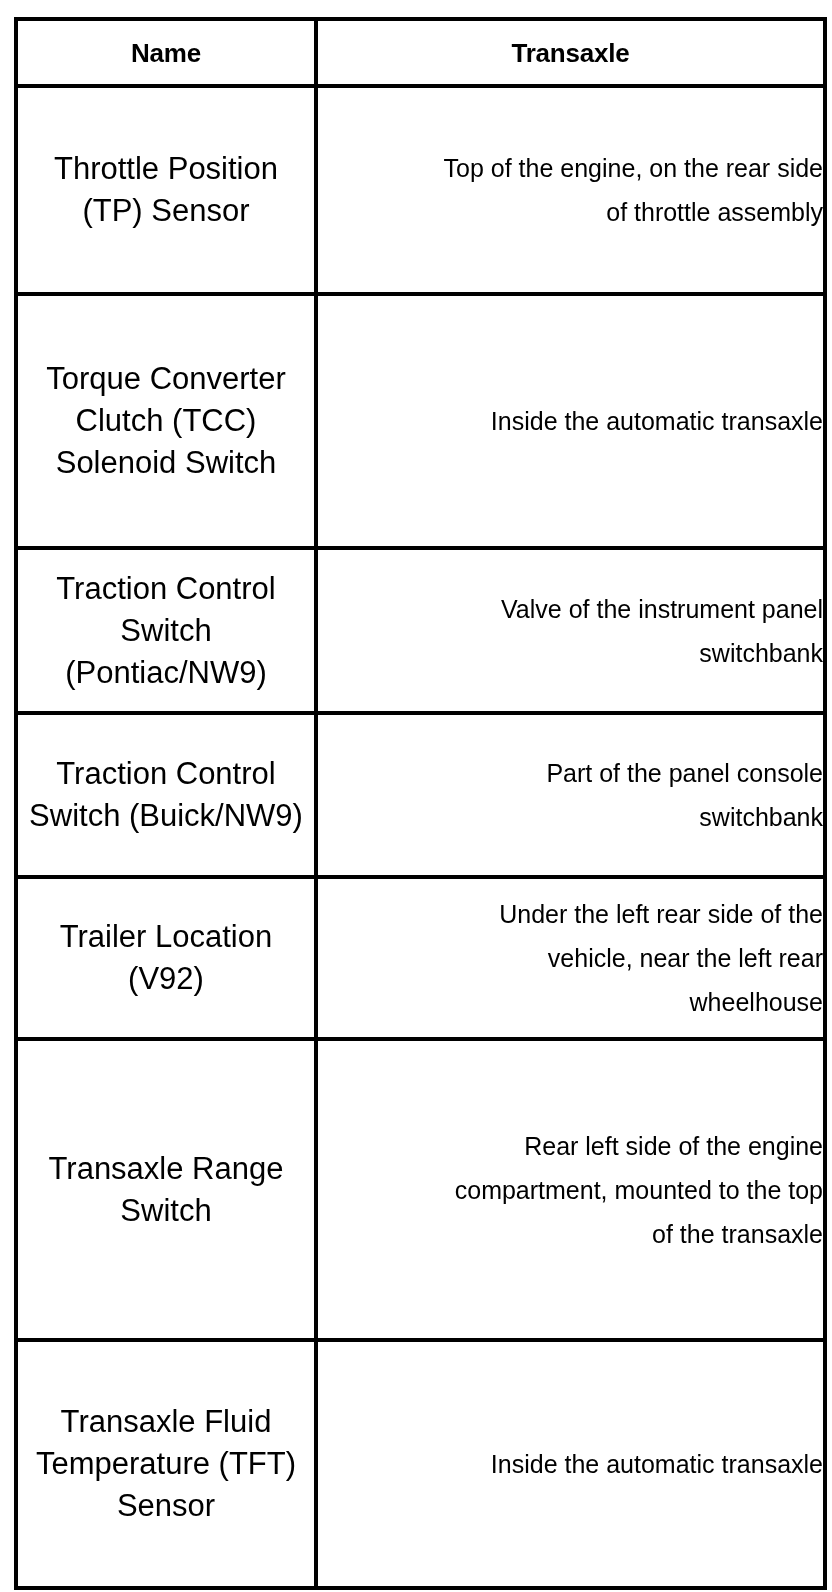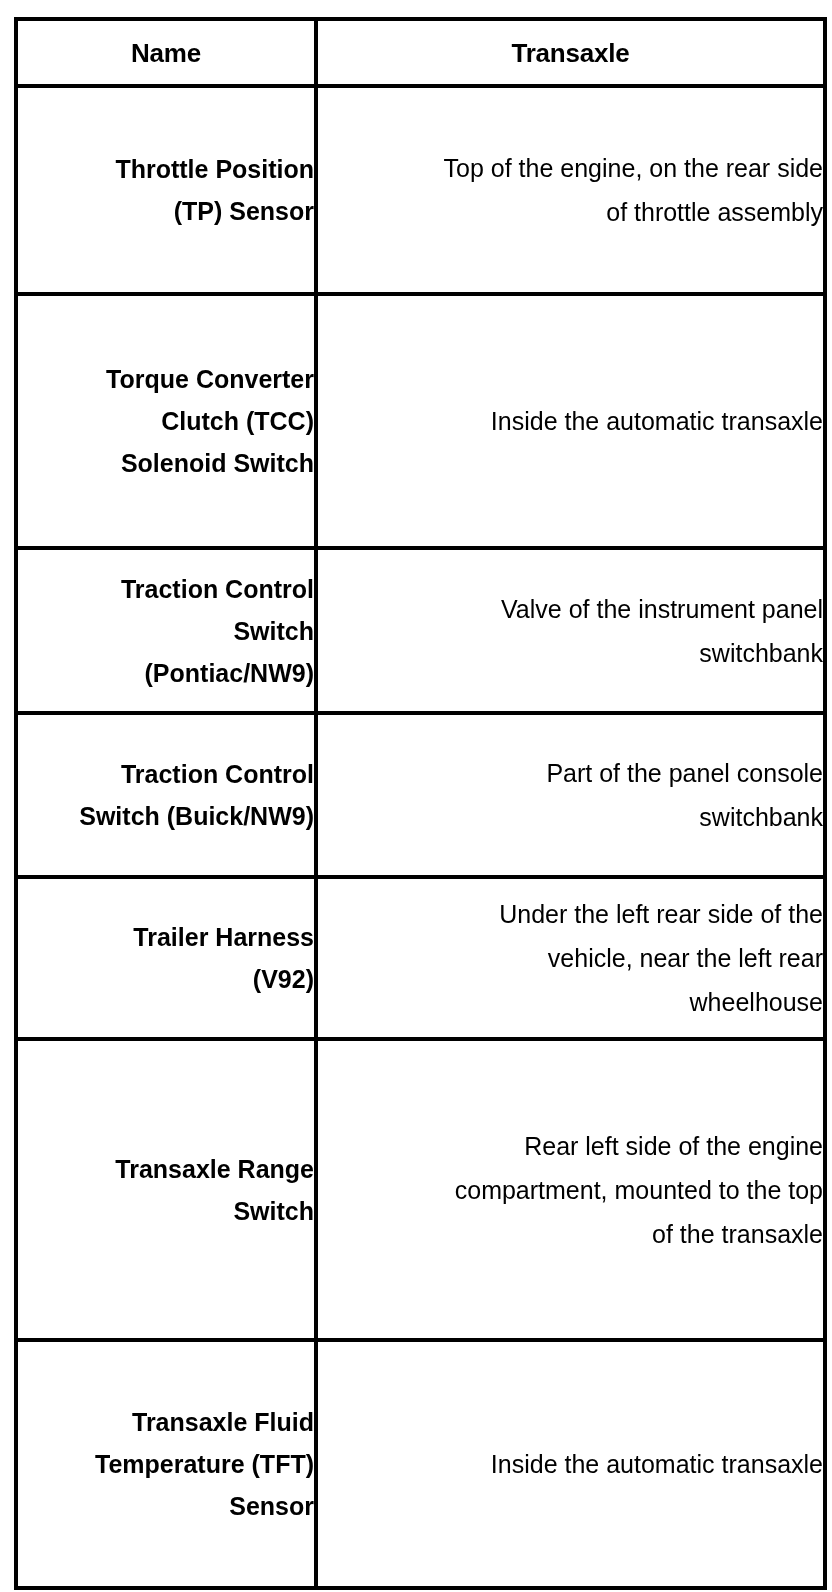--- a/index.html
+++ b/index.html
@@ -53,24 +53,24 @@
     font-weight: bold;
     font-size: 26px;
     letter-spacing: -0.2px;
     line-height: 30px;
     font-stretch: condensed;
     padding: 2px 6px;
   }
 
   
   .cell-name {
-    text-align: right;
-    font-size: 25px;
+    text-align: center;
+    font-size: 31px;
     line-height: 42px;
-    font-weight: bold;
+    font-weight: normal;
     padding: 6px 10px;
   }
 
   .cell-loc {
     text-align: right;
     font-size: 25px;
     line-height: 44px;
     font-weight: normal;
     padding: 6px 10px 6px 13px;
   }
@@ -143,21 +143,21 @@
           <span class="line">Traction Control
 Switch (Buick/NW9)</span>
         </td>
         <td class="cell-loc">
           <span class="para">Part of the panel console
 switchbank</span>
         </td>
       </tr>
       <tr data-row="4">
         <td class="cell-name">
-          <span class="line">Trailer Harness
+          <span class="line">Trailer Location
 (V92)</span>
         </td>
         <td class="cell-loc">
           <span class="para">Under the left rear side of the
 vehicle, near the left rear
 wheelhouse</span>
         </td>
       </tr>
       <tr data-row="6">
         <td class="cell-name">

